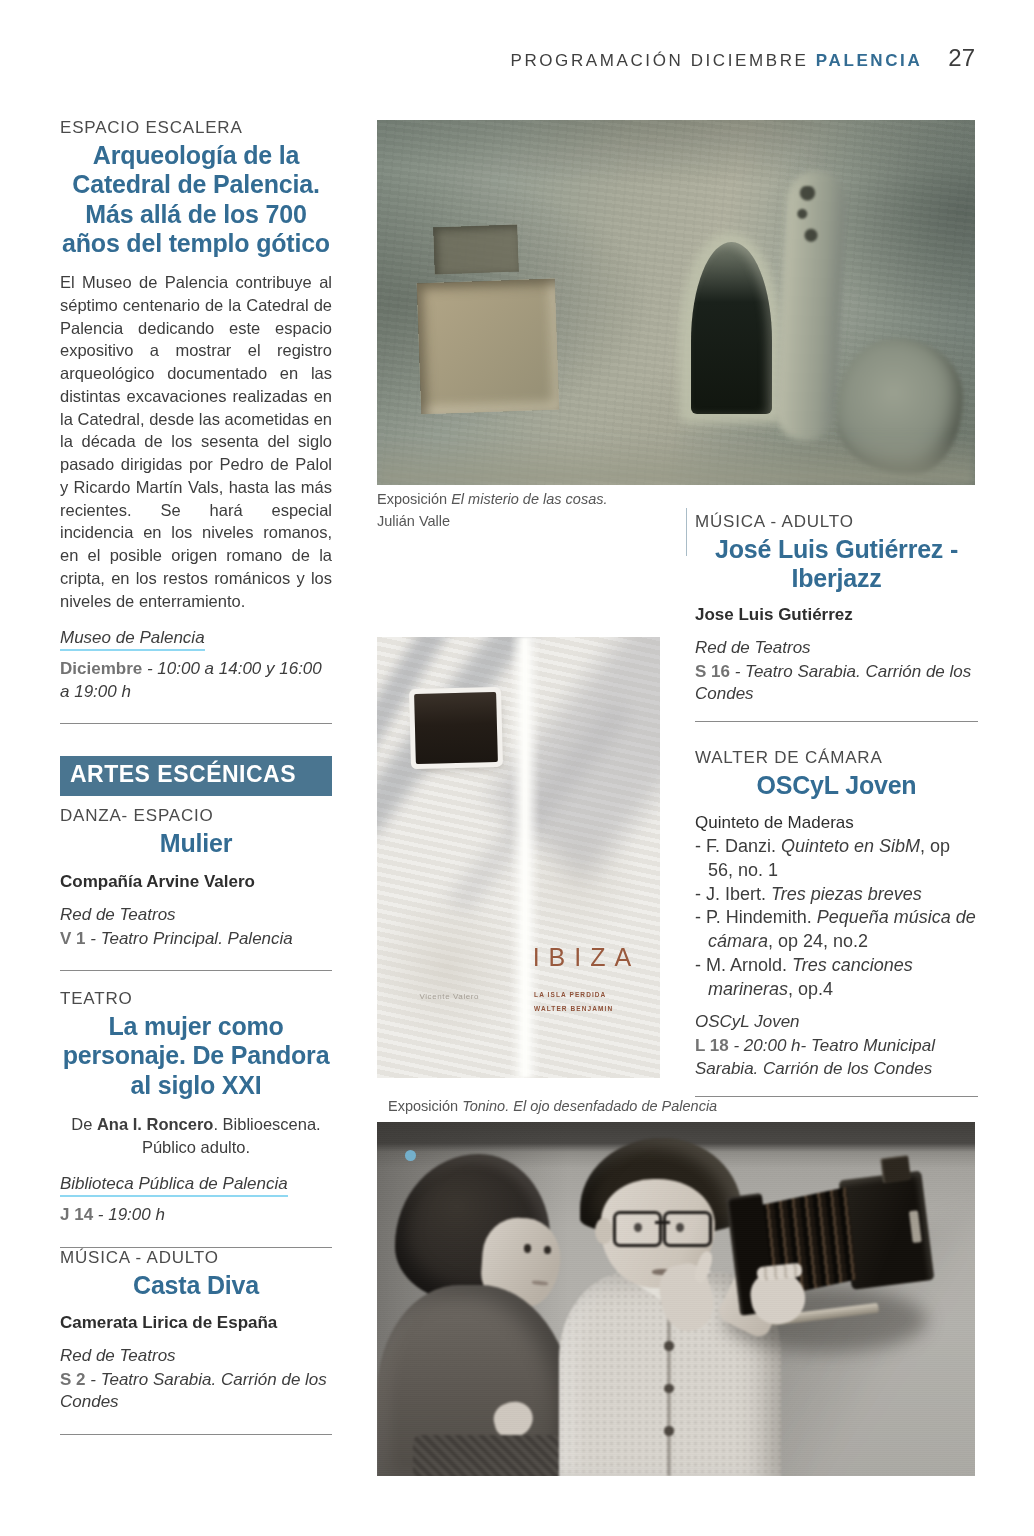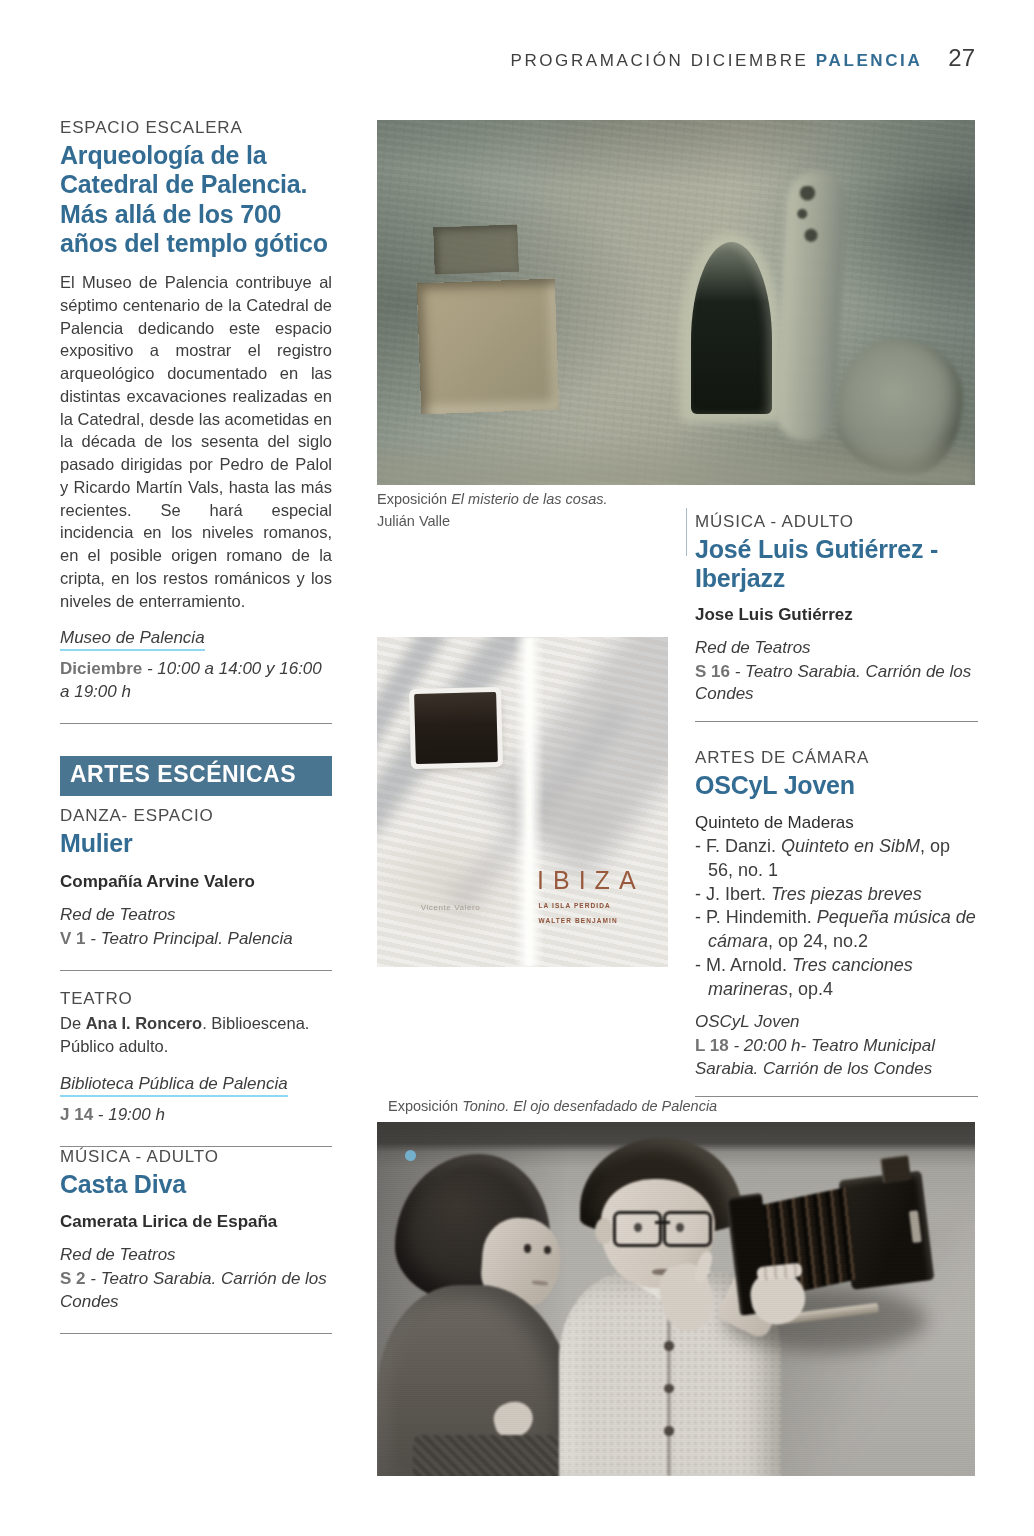--- a/index.html
+++ b/index.html
@@ -7,21 +7,21 @@
         font-family:"Liberation Sans",sans-serif;color:#3d3d3d;overflow:hidden;}
 
   
   .hdr{position:absolute;top:44px;right:59px;display:flex;align-items:baseline;gap:26px;}
   .hdr .t{font-size:17px;letter-spacing:2.6px;color:#3f3f3f;font-weight:500;}
   .hdr .hl{color:#336c93;font-weight:800;}
   .hdr .pg{font-size:24px;color:#3d3d3d;letter-spacing:0;}
 
   
   .lbl{font-size:17px;letter-spacing:.8px;color:#4b4b4b;margin:0 0 3px;font-weight:400;}
-  .h-blue{font-size:25px;line-height:1.17;font-weight:800;color:#336c93;margin:2px 0 13px;letter-spacing:-.2px;}
+  .h-blue{font-size:25px;line-height:1.17;font-weight:800;color:#336c93;margin:2px 0 13px;letter-spacing:-.2px;text-align:center;}
   .body-txt{font-size:16.5px;line-height:1.38;text-align:justify;hyphens:auto;-webkit-hyphens:auto;margin:0 0 14px;}
   .venue{font-style:italic;font-size:17px;display:inline-block;border-bottom:2px solid #8fd8f2;padding-bottom:1px;margin:2px 0 7px;color:#3d3d3d;}
   .line{font-size:17px;font-style:italic;line-height:1.32;margin:0;}
   .code{font-style:normal;font-weight:700;color:#737373;}
   .company{font-size:17px;font-weight:700;margin:0 0 13px;color:#2e2e2e;}
   .network{font-size:17px;font-style:italic;margin:0 0 3px;}
   hr.div{border:none;border-top:1px solid #8a8a8a;margin:20px 0 0;}
   .banner{background:#4a7590;color:#fff;font-size:23px;font-weight:800;letter-spacing:.5px;
           padding:5px 10px 8px;margin:32px 0 10px;}
   .cap{font-size:14.5px;color:#565656;line-height:1.5;margin:0;}
@@ -70,21 +70,21 @@
       background:radial-gradient(circle at 50% 12%, #2c2f27 12%, transparent 16%),
                  radial-gradient(circle at 35% 48%, #2c2f27 11%, transparent 15%),
                  radial-gradient(circle at 60% 85%, #2c2f27 10%, transparent 14%);}
   .cave-boulder{position:absolute;left:77%;top:60%;width:21%;height:37%;filter:blur(2px);
       background:radial-gradient(circle at 45% 40%, #9aa090, #7e8679 75%);border-radius:46% 54% 40% 60%/55% 45% 60% 40%;
       box-shadow:inset -8px -8px 16px rgba(40,44,36,.5);}
   .cave-floor{position:absolute;left:0;bottom:0;width:100%;height:14%;filter:blur(4px);
       background:linear-gradient(to top, rgba(150,152,134,.8), transparent);}
 
   
-  .img-ibiza{left:377px;top:637px;width:283px;height:330px;background:#eae8e3;padding-left:8px;}
+  .img-ibiza{left:377px;top:637px;width:283px;height:441px;background:#eae8e3;}
   .ib-mottle{position:absolute;inset:0;background:
       radial-gradient(40% 25% at 25% 75%, rgba(205,200,190,.5), transparent 70%),
       radial-gradient(35% 20% at 70% 55%, rgba(210,206,198,.45), transparent 70%),
       repeating-linear-gradient(12deg, rgba(255,255,255,.25) 0 4px, rgba(205,202,195,.18) 4px 9px);}
   .ib-sh{position:absolute;background:rgba(138,141,150,.45);}
   .ib-sh1{left:-14px;top:-40px;width:26px;height:250px;transform:rotate(33deg);filter:blur(6px);}
   .ib-sh2{left:52px;top:-60px;width:34px;height:280px;transform:rotate(38deg);filter:blur(7px);}
   .ib-sh3{left:196px;top:-80px;width:130px;height:320px;transform:rotate(40deg);filter:blur(12px);background:rgba(158,158,162,.38);}
   .ib-sh4{left:150px;top:40px;width:26px;height:260px;transform:rotate(40deg);filter:blur(9px);background:rgba(170,170,172,.3);}
   .ib-window{position:absolute;left:38px;top:56px;width:82px;height:70px;transform:rotate(-1.5deg);
@@ -186,21 +186,22 @@
 
     <div class="banner">ARTES ESCÉNICAS</div>
     <p class="lbl">DANZA- ESPACIO</p>
     <h2 class="h-blue">Mulier</h2>
     <p class="company">Compañía Arvine Valero</p>
     <p class="network">Red de Teatros</p>
     <p class="line"><span class="code">V 1</span><span> - Teatro Principal. Palencia</span></p>
     <hr class="div">
 
     <p class="lbl" style="margin-top:18px;">TEATRO</p>
-    <p class="body-txt" style="text-align:left;"><span>De </span><b>Ana I. Roncero</b><span>. Biblioescena. Público adulto.</span></p>
+    <h2 class="h-blue">La mujer como personaje. De Pandora al siglo XXI</h2>
+    <p class="body-txt" style="text-align:center;"><span>De </span><b>Ana I. Roncero</b><span>. Biblioescena. Público adulto.</span></p>
     <div><span class="venue">Biblioteca Pública de Palencia</span></div>
     <p class="line"><span class="code">J 14</span><span> - 19:00 h</span></p>
     <hr class="div">
 
     <p class="lbl">MÚSICA - ADULTO</p>
     <h2 class="h-blue">Casta Diva</h2>
     <p class="company">Camerata Lirica de España</p>
     <p class="network">Red de Teatros</p>
     <p class="line"><span class="code">S 2</span><span> - Teatro Sarabia. Carrión de los Condes</span></p>
     <hr class="div">
@@ -226,21 +227,21 @@
   <div class="vrule"></div>
 
   <div class="col-right-txt">
     <p class="lbl">MÚSICA - ADULTO</p>
     <h2 class="h-blue">José Luis Gutiérrez - Iberjazz</h2>
     <p class="company">Jose Luis Gutiérrez</p>
     <p class="network">Red de Teatros</p>
     <p class="line"><span class="code">S 16</span><span> - Teatro Sarabia. Carrión de los Condes</span></p>
     <hr class="div" style="margin-top:16px;">
 
-    <p class="lbl" style="margin-top:26px;">ARTES DE CÁMARA</p>
+    <p class="lbl" style="margin-top:26px;">WALTER DE CÁMARA</p>
     <h2 class="h-blue">OSCyL Joven</h2>
     <p class="prog-title">Quinteto de Maderas</p>
     <ul class="prog">
       <li><span>- </span><span>F. Danzi. </span><span class="it">Quinteto en SibM</span><span>, op 56, no. 1</span></li>
       <li><span>- </span><span>J. Ibert. </span><span class="it">Tres piezas breves</span><span></span></li>
       <li><span>- </span><span>P. Hindemith. </span><span class="it">Pequeña música de cámara</span><span>, op 24, no.2</span></li>
       <li><span>- </span><span>M. Arnold. </span><span class="it">Tres canciones marineras</span><span>, op.4</span></li>
     </ul>
     <p class="network">OSCyL Joven</p>
     <p class="line"><span class="code">L 18</span><span> - 20:00 h- Teatro Municipal Sarabia. Carrión de los Condes</span></p>

